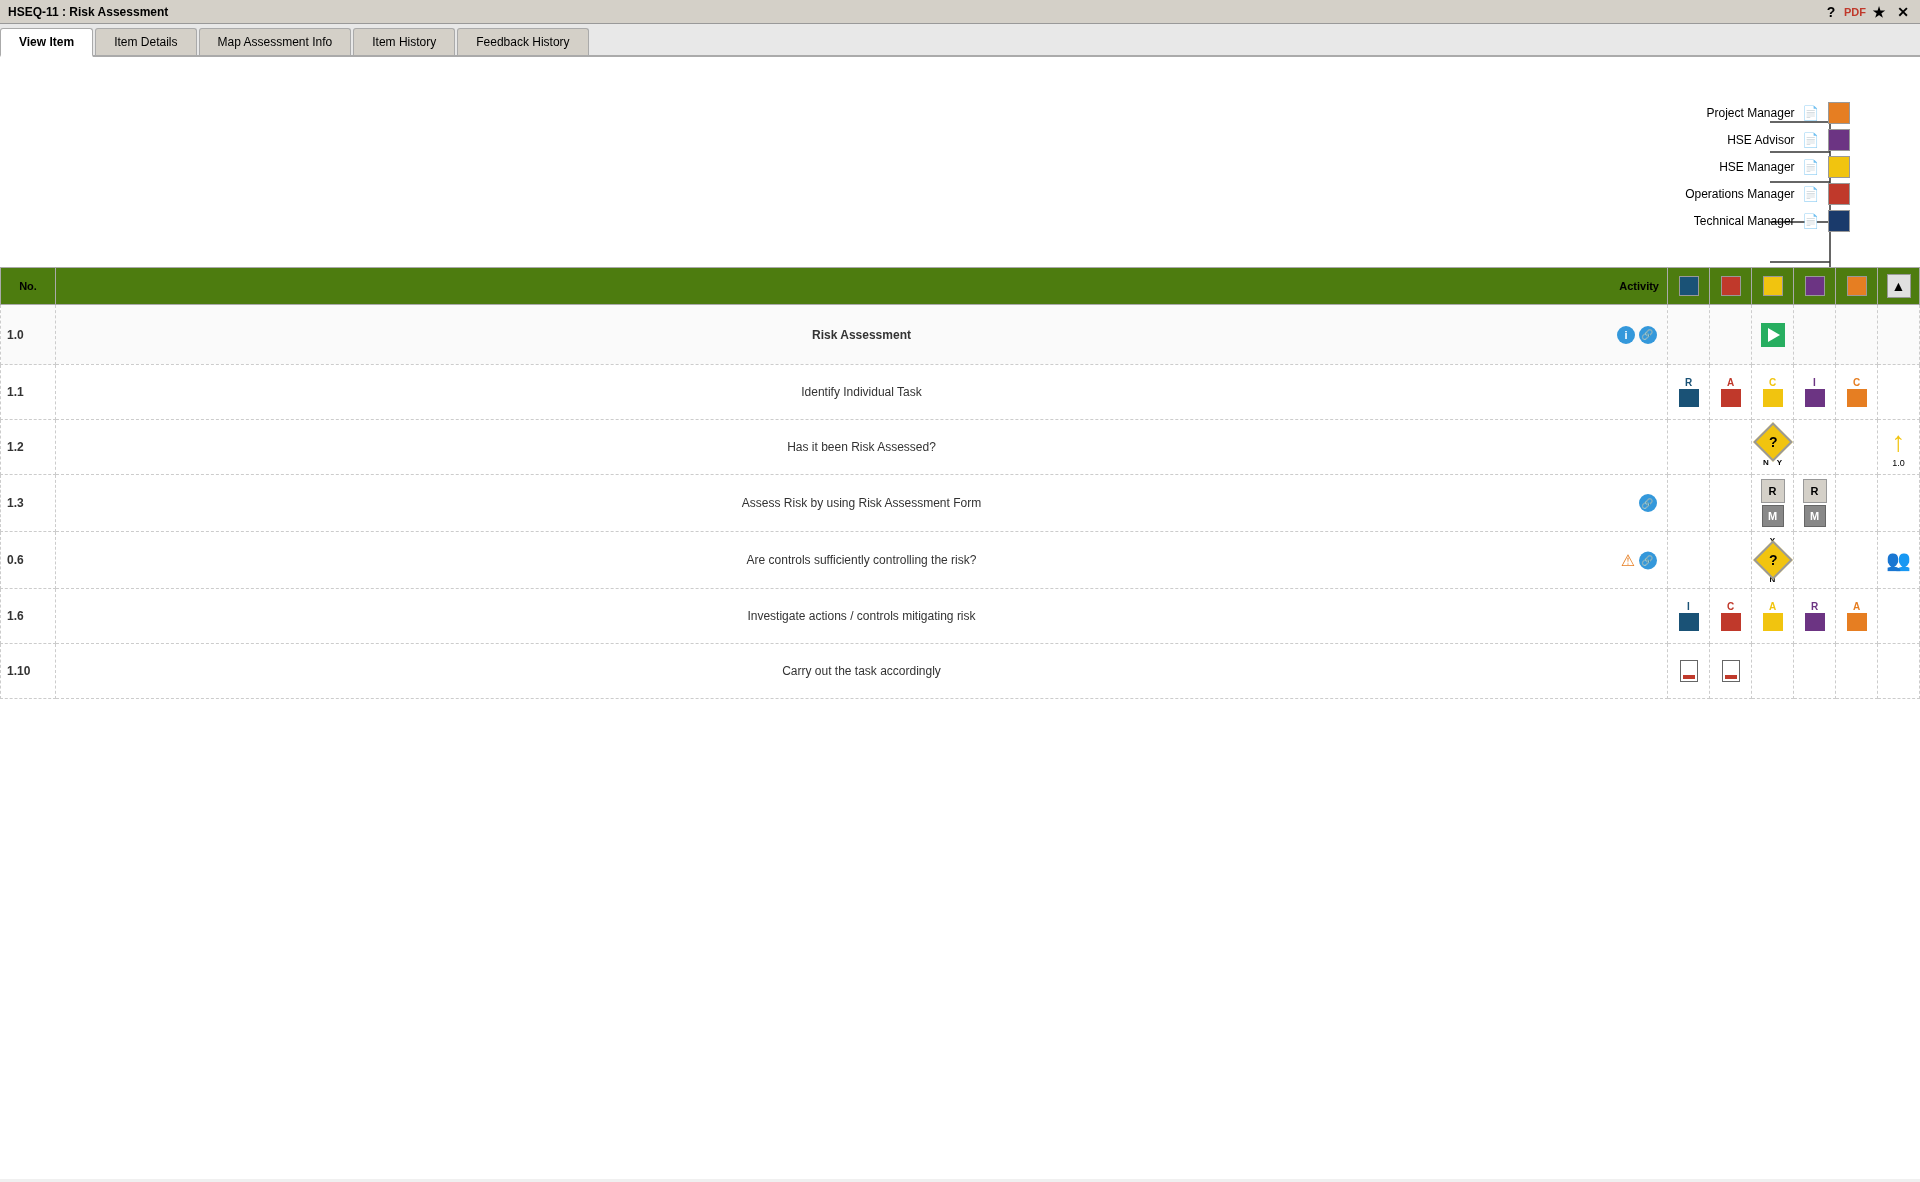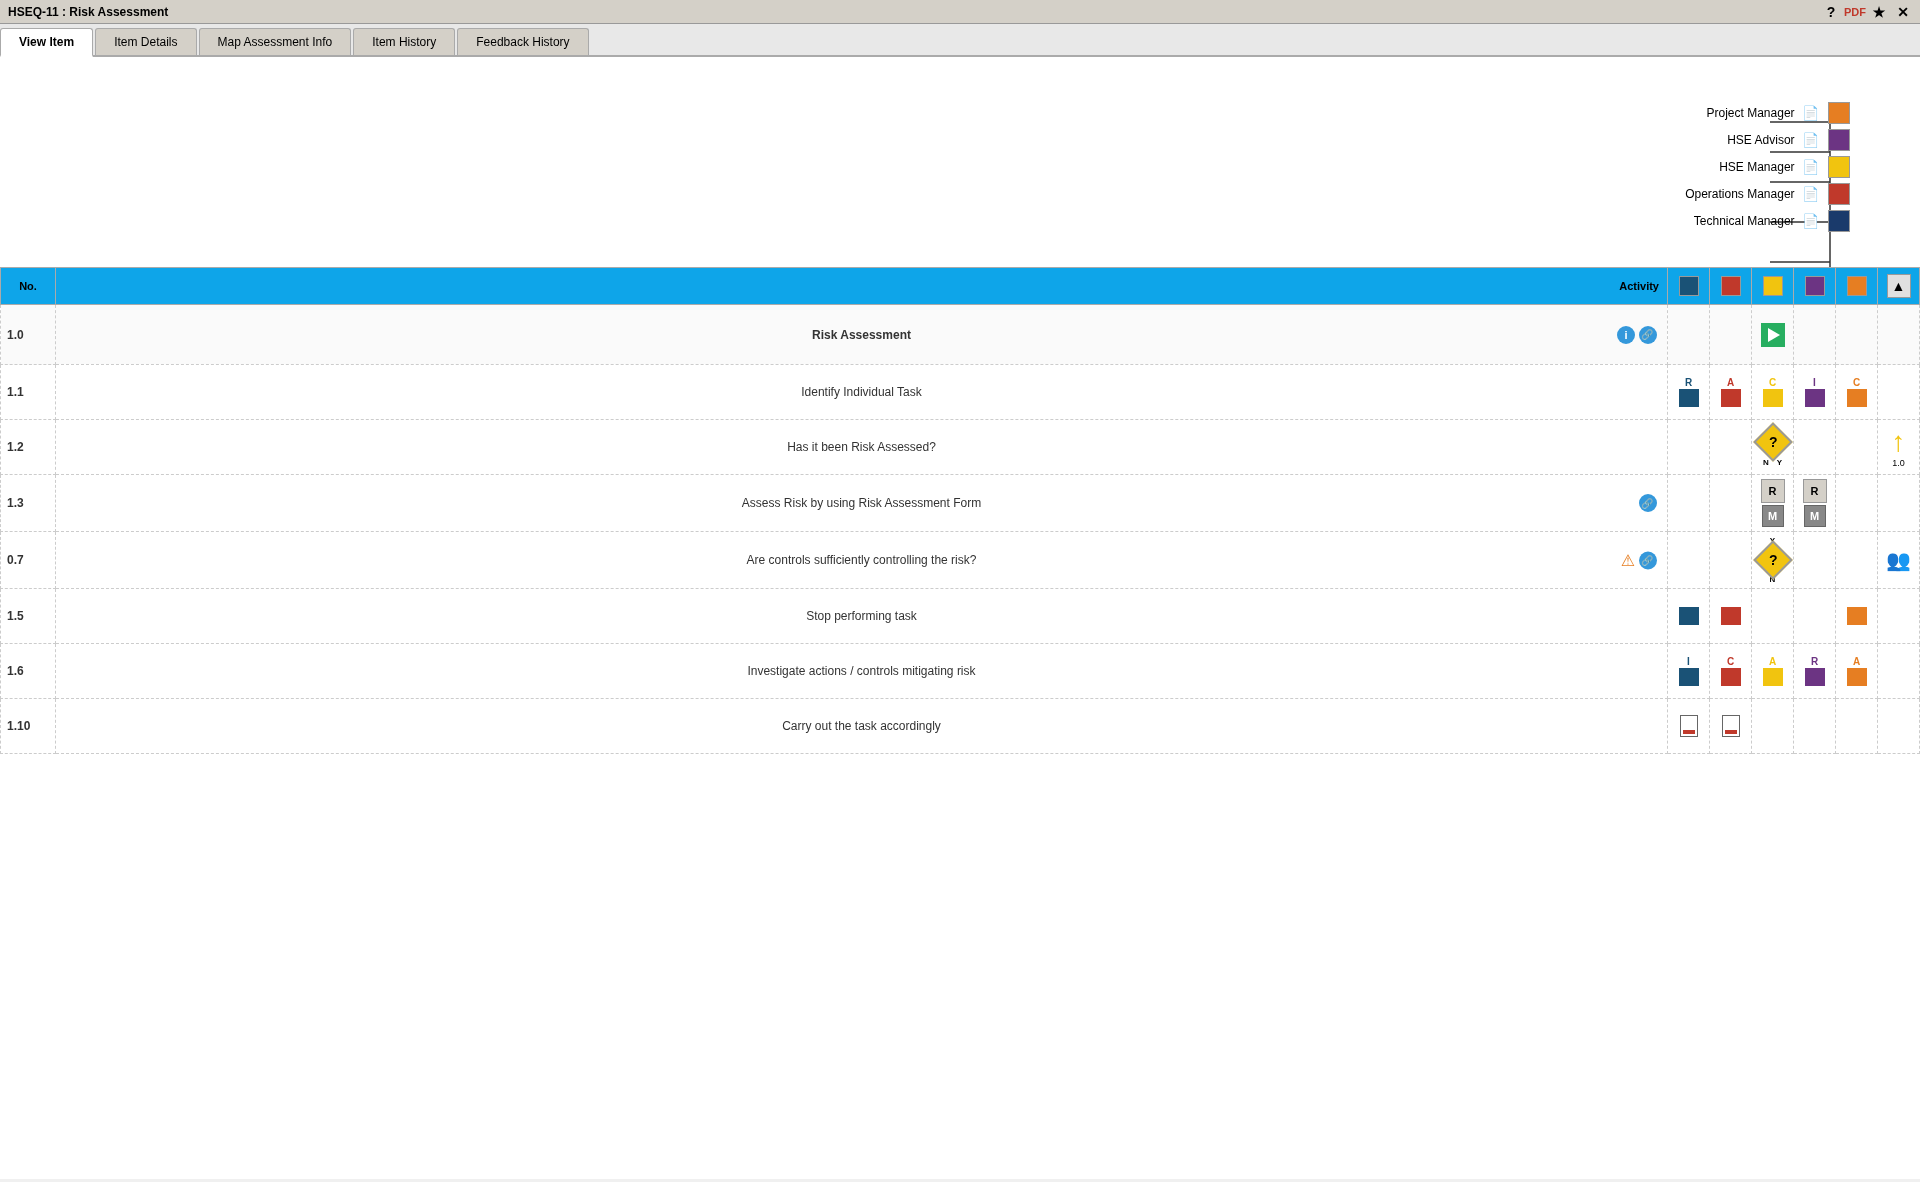--- a/index.html
+++ b/index.html
@@ -253,21 +253,21 @@
     
     .raci-stack {
       display: flex;
       flex-direction: column;
       align-items: center;
       gap: 2px;
     }
 
     
     .thead-row th {
-      background: #0ea5e9;
+      background: #4d7c0f;
       font-size: 11px;
       text-align: center;
     }
 
     .legend-row {
       display: flex;
       align-items: center;
       gap: 8px;
       justify-content: flex-end;
       margin-bottom: 5px;
@@ -505,21 +505,21 @@
           <div class="raci-stack">
             <div class="raci-box">R</div>
             <div class="m-box">M</div>
           </div>
         </td>
         <td class="raci-cell"></td>
         <td class="raci-cell"></td>
       </tr>
 
       <tr>
-        <td class="no-cell">0.7</td>
+        <td class="no-cell">0.6</td>
         <td class="activity-cell">
           Are controls sufficiently controlling the risk?
           <div class="activity-icons">
             <span class="warning-icon">⚠</span>
             <div class="link-icon">🔗</div>
           </div>
         </td>
         <td class="raci-cell"></td>
         <td class="raci-cell"></td>
         <td class="raci-cell">
@@ -533,36 +533,20 @@
         </td>
         <td class="raci-cell"></td>
         <td class="raci-cell"></td>
         <td class="raci-cell">
           <div style="display:flex;flex-direction:column;align-items:center;">
             <span style="font-size:20px;">👥</span>
           </div>
         </td>
       </tr>
 
-      <tr>
-        <td class="no-cell">1.5</td>
-        <td class="activity-cell">Stop performing task</td>
-        <td class="raci-cell">
-          <div class="triangle-down bg-blue"></div>
-        </td>
-        <td class="raci-cell">
-          <div class="triangle-down bg-red"></div>
-        </td>
-        <td class="raci-cell"></td>
-        <td class="raci-cell"></td>
-        <td class="raci-cell">
-          <div class="triangle-down bg-orange"></div>
-        </td>
-        <td class="raci-cell"></td>
-      </tr>
 
       <tr>
         <td class="no-cell">1.6</td>
         <td class="activity-cell">Investigate actions / controls mitigating risk</td>
         <td class="raci-cell">
           <div class="raci-wrapper">
             <div class="raci-letter color-blue">I</div>
             <div class="triangle-down bg-blue"></div>
           </div>
         </td>

